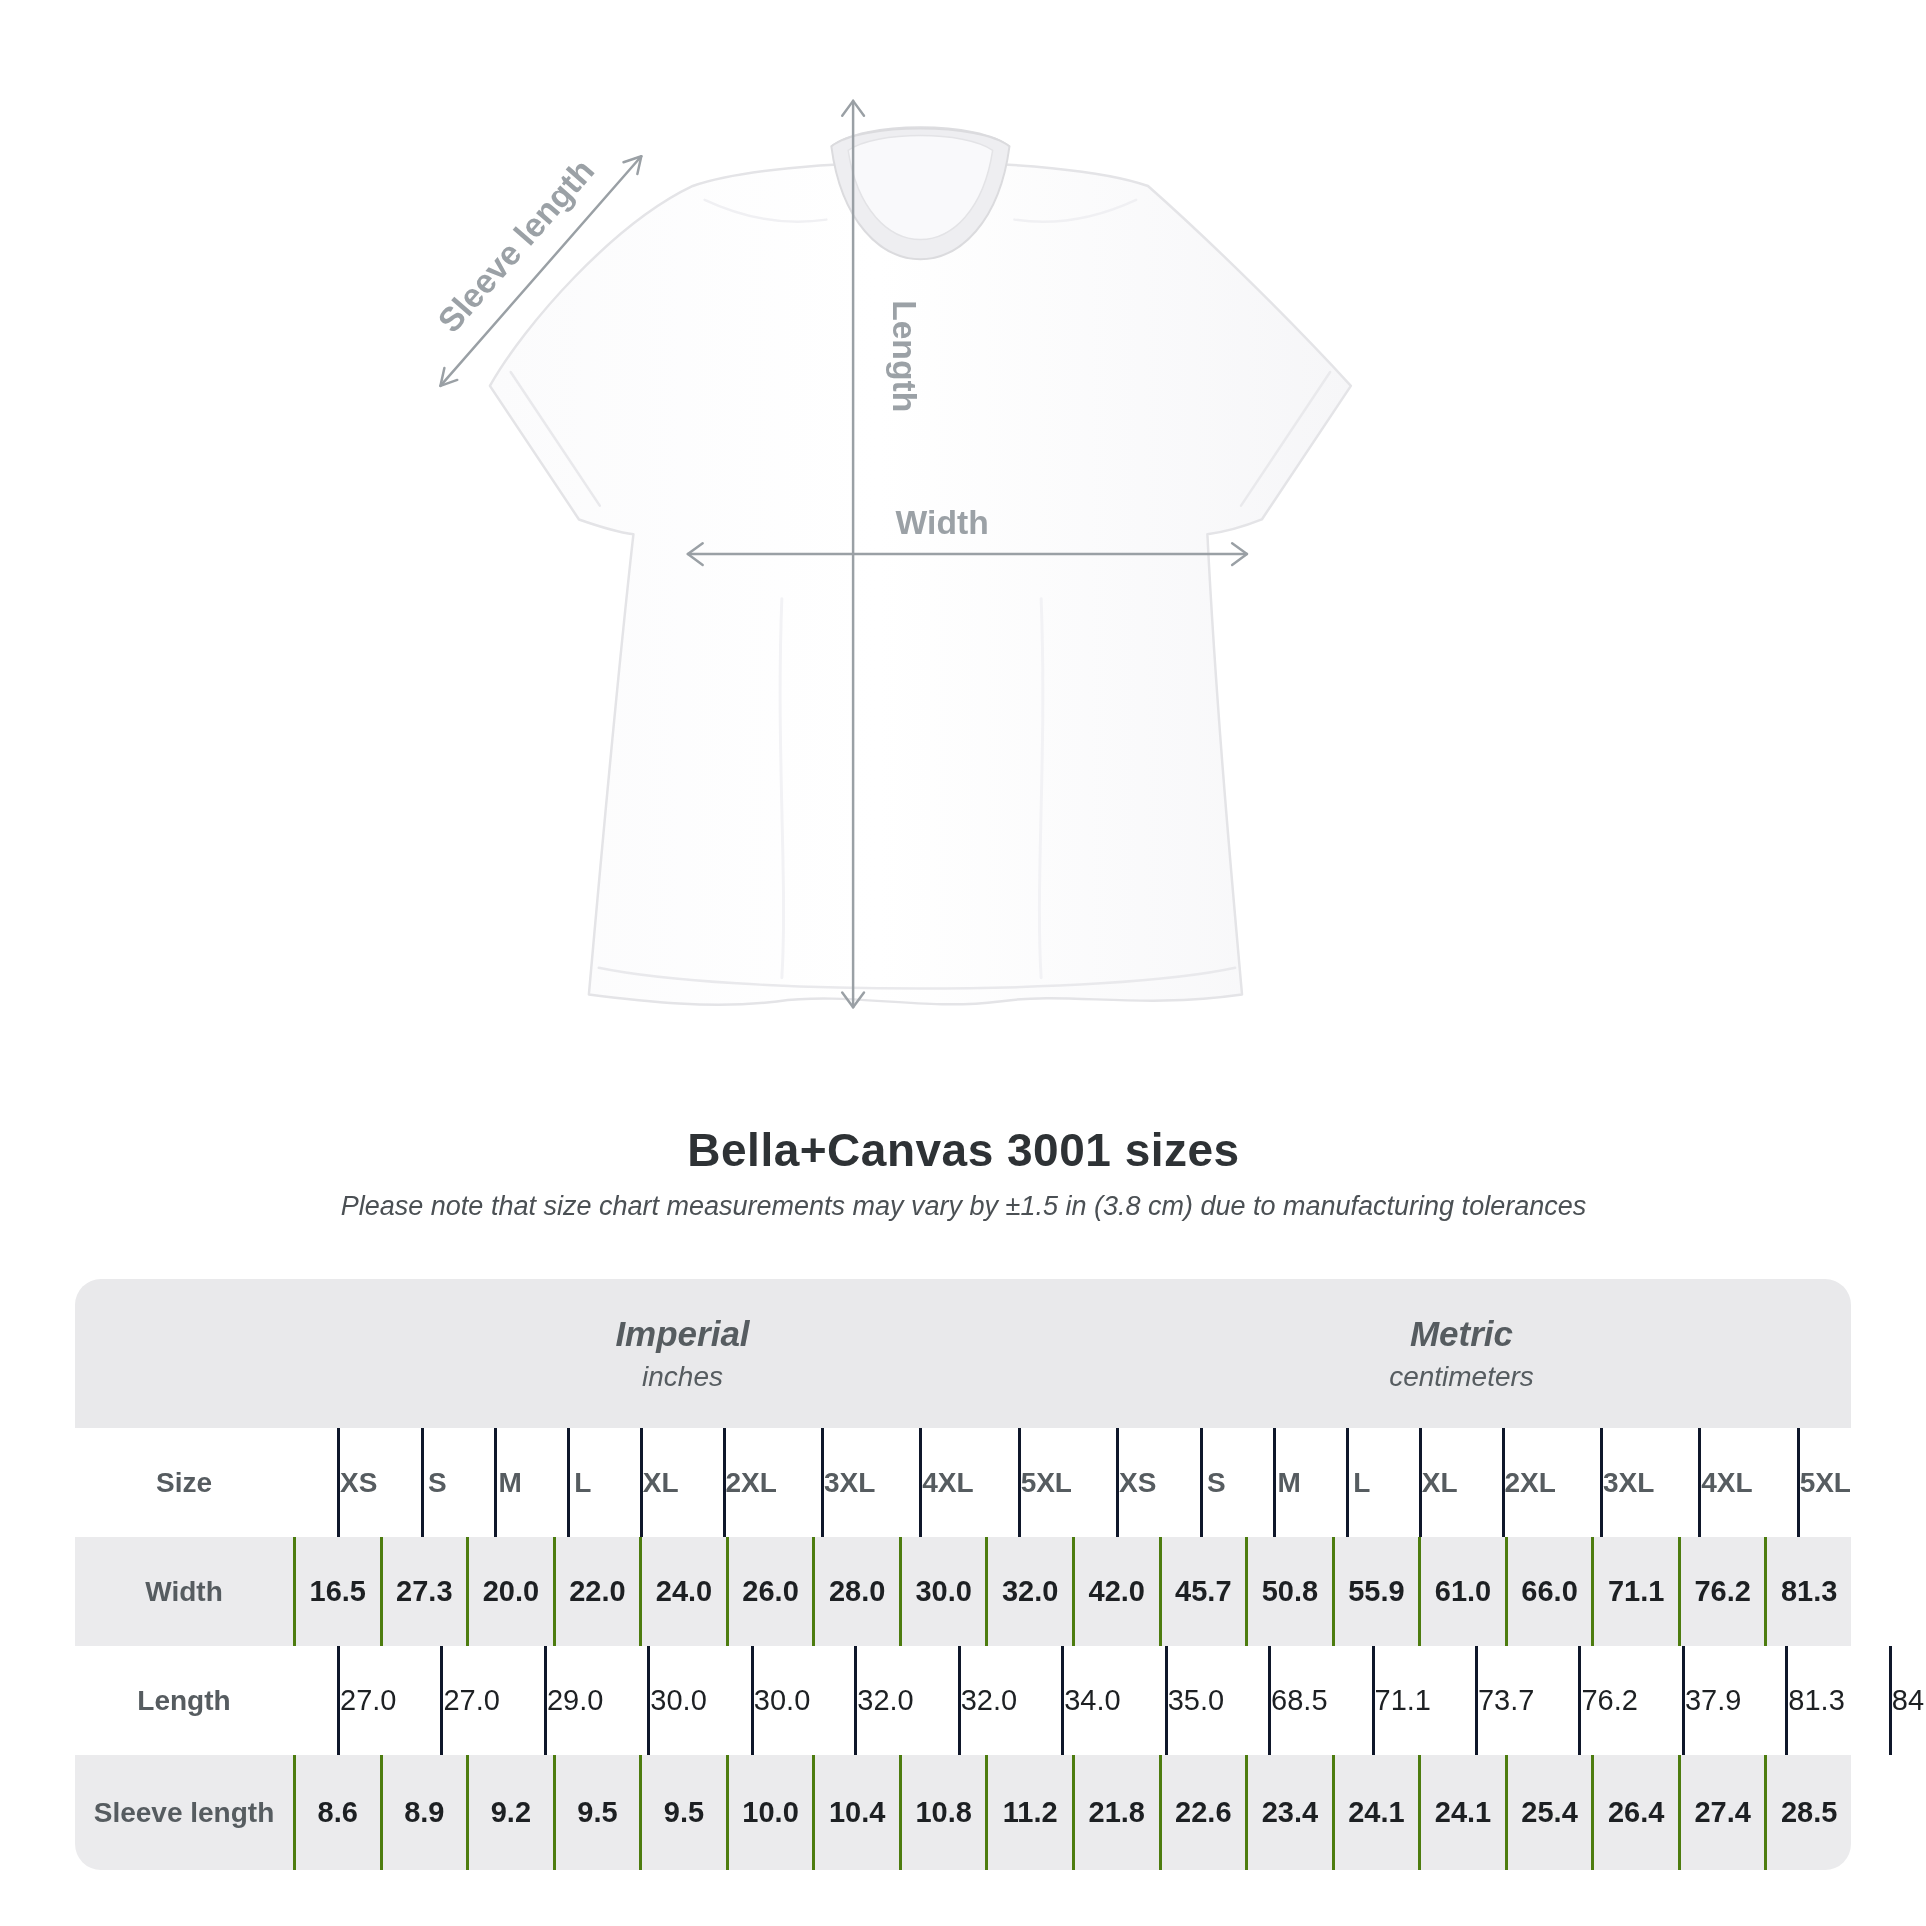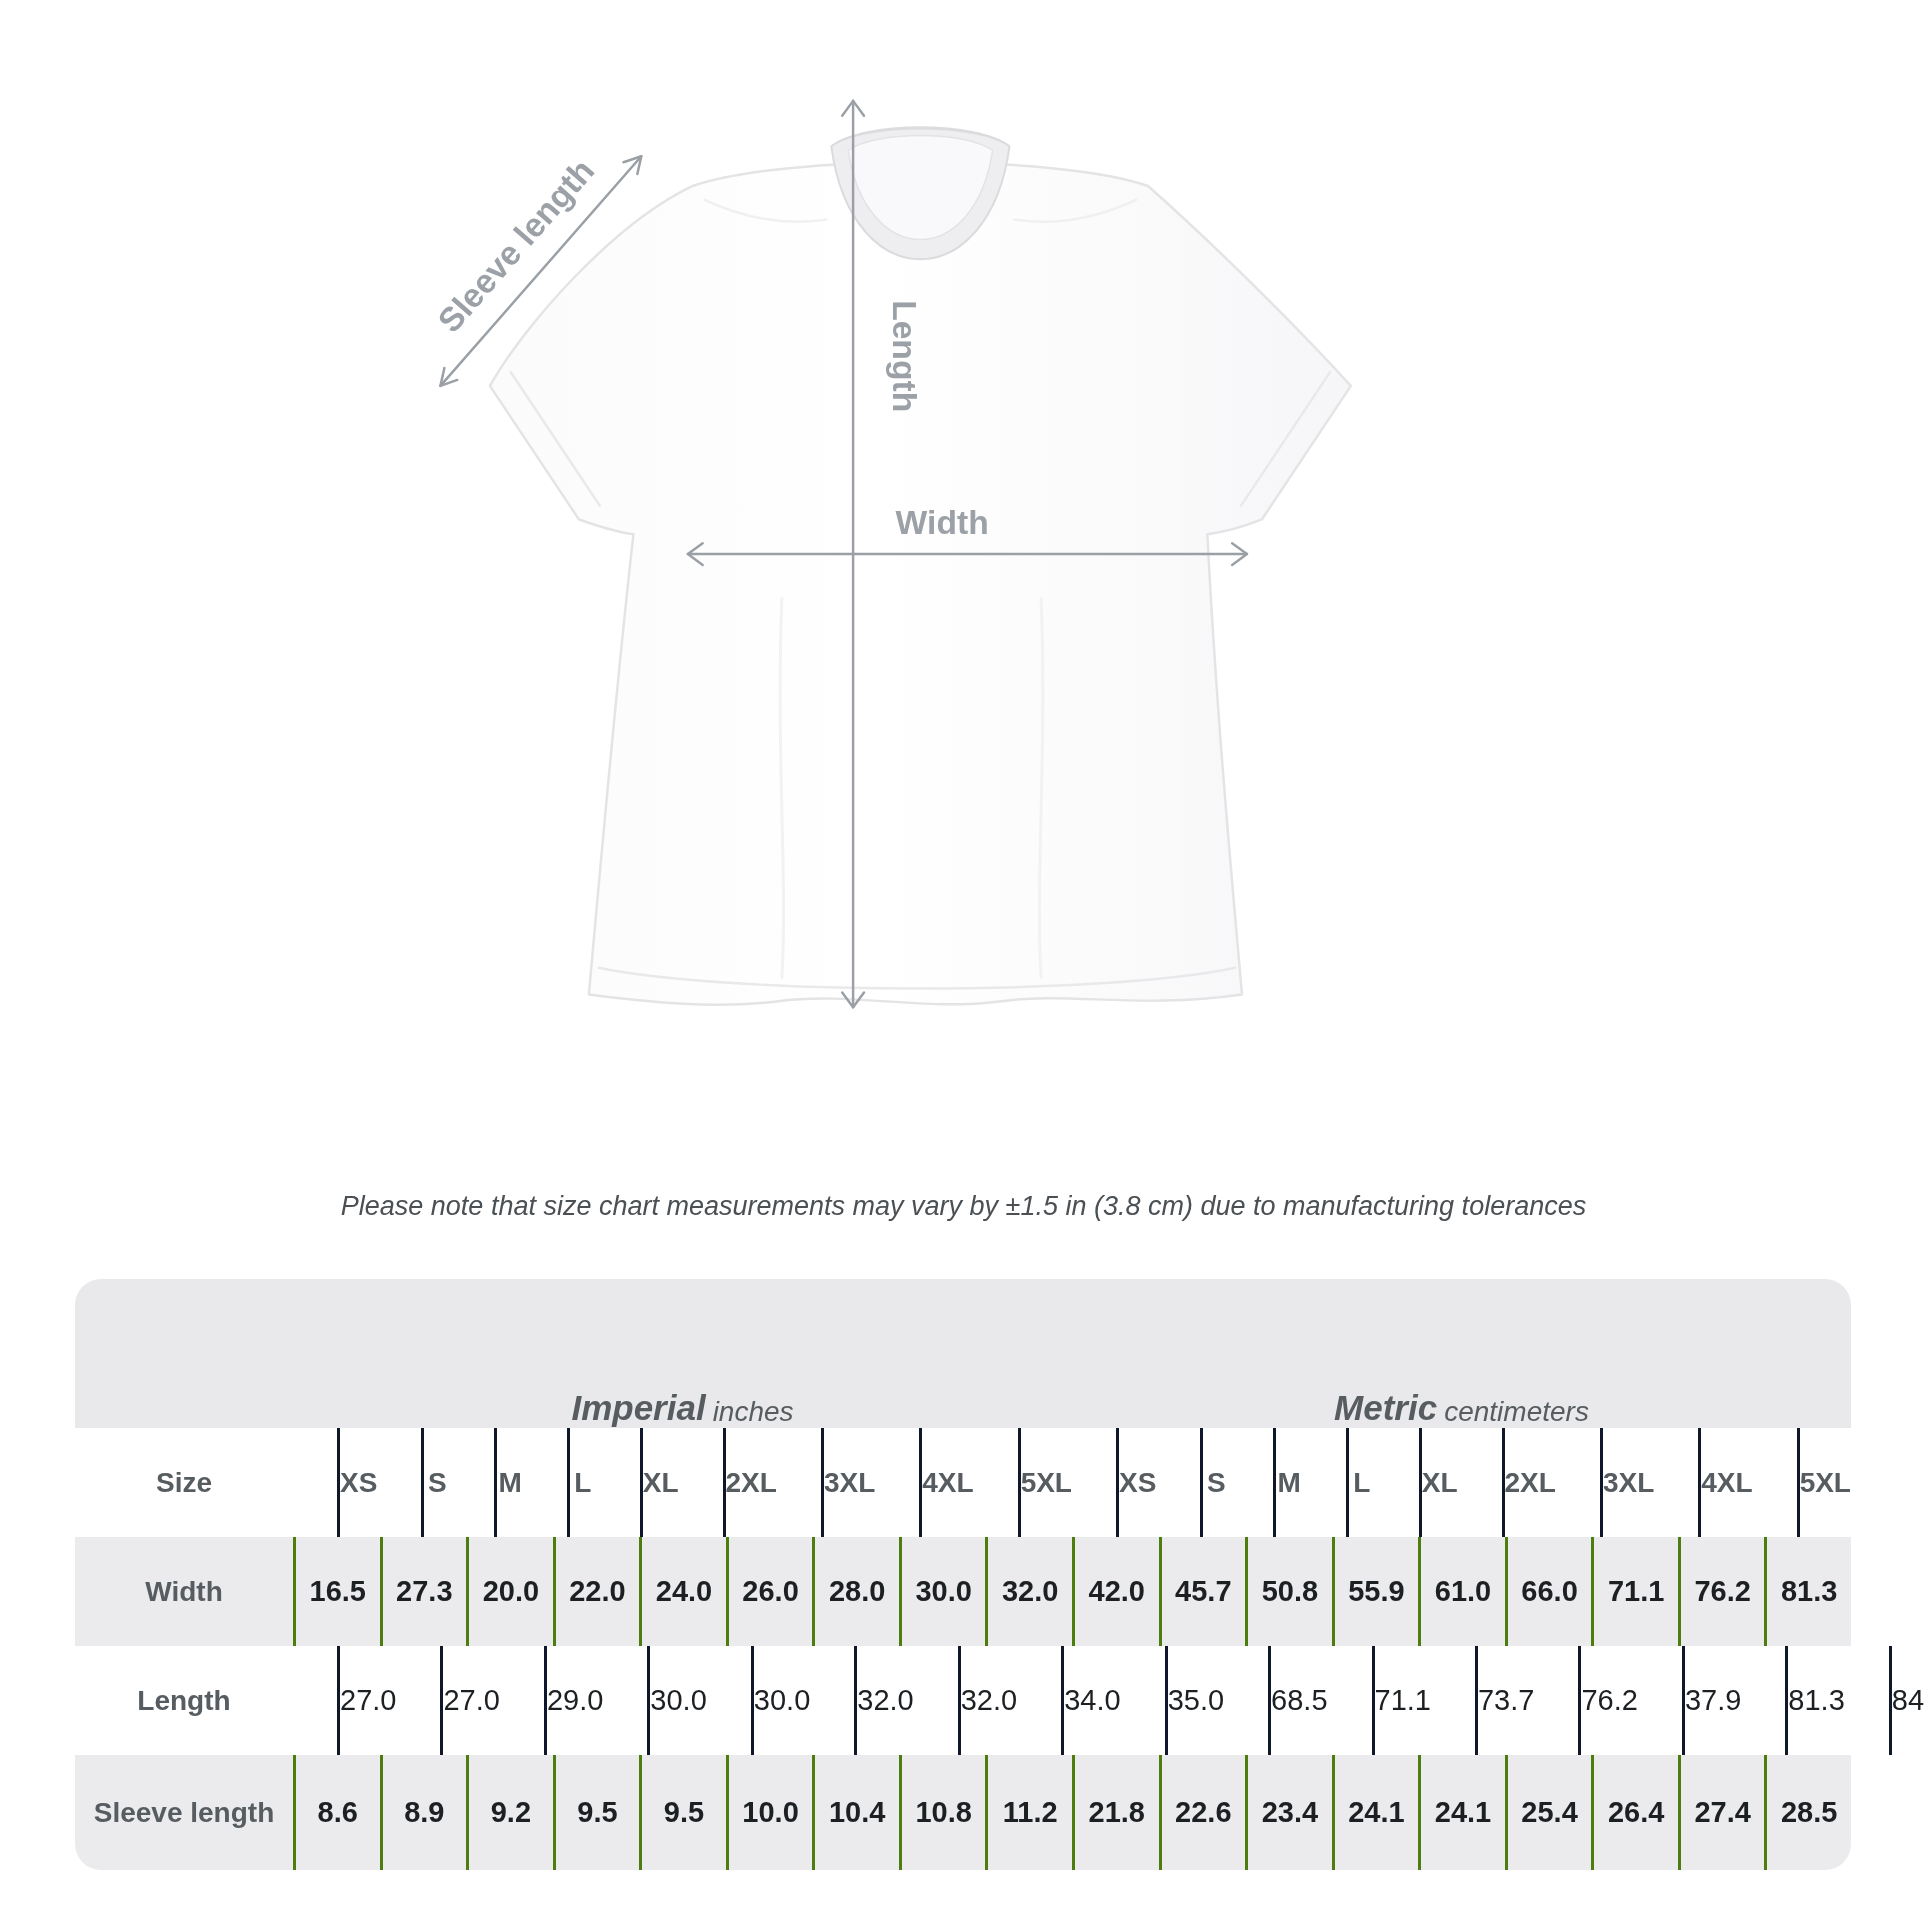--- a/index.html
+++ b/index.html
@@ -14,21 +14,21 @@
          font-size:46px;font-weight:700;color:#2e3235;letter-spacing:0.5px;}
   .subtitle{position:absolute;left:0;top:1191px;width:100%;text-align:center;
             font-size:27px;font-style:italic;color:#4b5054;}
 
   
   .size-table{position:absolute;left:75px;top:1279px;width:1776px;}
   .trow{display:grid;grid-template-columns:218px repeat(18,1fr);align-items:stretch;}
   .cell{display:flex;align-items:center;justify-content:center;box-sizing:border-box;}
 
   .unit-band{height:149px;background:#e9e9eb;border-radius:26px 26px 0 0;}
-  .unit-block{display:flex;flex-direction:row;align-items:flex-end;justify-content:center;gap:7px;}
+  .unit-block{display:flex;flex-direction:column;align-items:center;justify-content:center;gap:7px;}
   .unit-imperial{grid-column:2 / span 9;}
   .unit-metric{grid-column:11 / span 9;}
   .unit-name{font-size:35px;font-weight:700;font-style:italic;color:#565c60;}
   .unit-sub{font-size:28px;font-style:italic;color:#565c60;}
 
   .r-size,.r-length{background:#ffffff;height:109px;gap:44px;}
   .r-width{background:#ebebed;height:109px;}
   .r-sleeve{background:#ebebed;height:115px;border-radius:0 0 26px 26px;}
 
   .r-size .cell + .cell,.r-length .cell + .cell{border-left:3px solid #0f172a;}
@@ -104,20 +104,21 @@
         <path d="M 254,116 L 258,98 L 240,104"></path>
         <path d="M 72,324 L 55,330 L 59,312"></path>
       </g>
     </g>
 
     <text x="562" y="480" text-anchor="middle" style="font:700 34px 'Liberation Sans',sans-serif" fill="#9ba1a6">Width</text>
     <text x="512" y="300" text-anchor="middle" transform="rotate(90 512 300)" style="font:700 34px 'Liberation Sans',sans-serif" fill="#9ba1a6">Length</text>
     <text x="140" y="196" text-anchor="middle" transform="rotate(-48.8 140 196)" style="font:700 34px 'Liberation Sans',sans-serif" fill="#9ba1a6">Sleeve length</text>
   </svg>
 
+  <div class="title">Bella+Canvas 3001 sizes</div>
   <div class="subtitle">Please note that size chart measurements may vary by ±1.5 in (3.8 cm) due to manufacturing tolerances</div>
 
   <div class="size-table">
 
     <div class="trow unit-band">
       <div class="unit-block unit-imperial">
         <div class="unit-name">Imperial</div>
         <div class="unit-sub">inches</div>
       </div>
       <div class="unit-block unit-metric">

